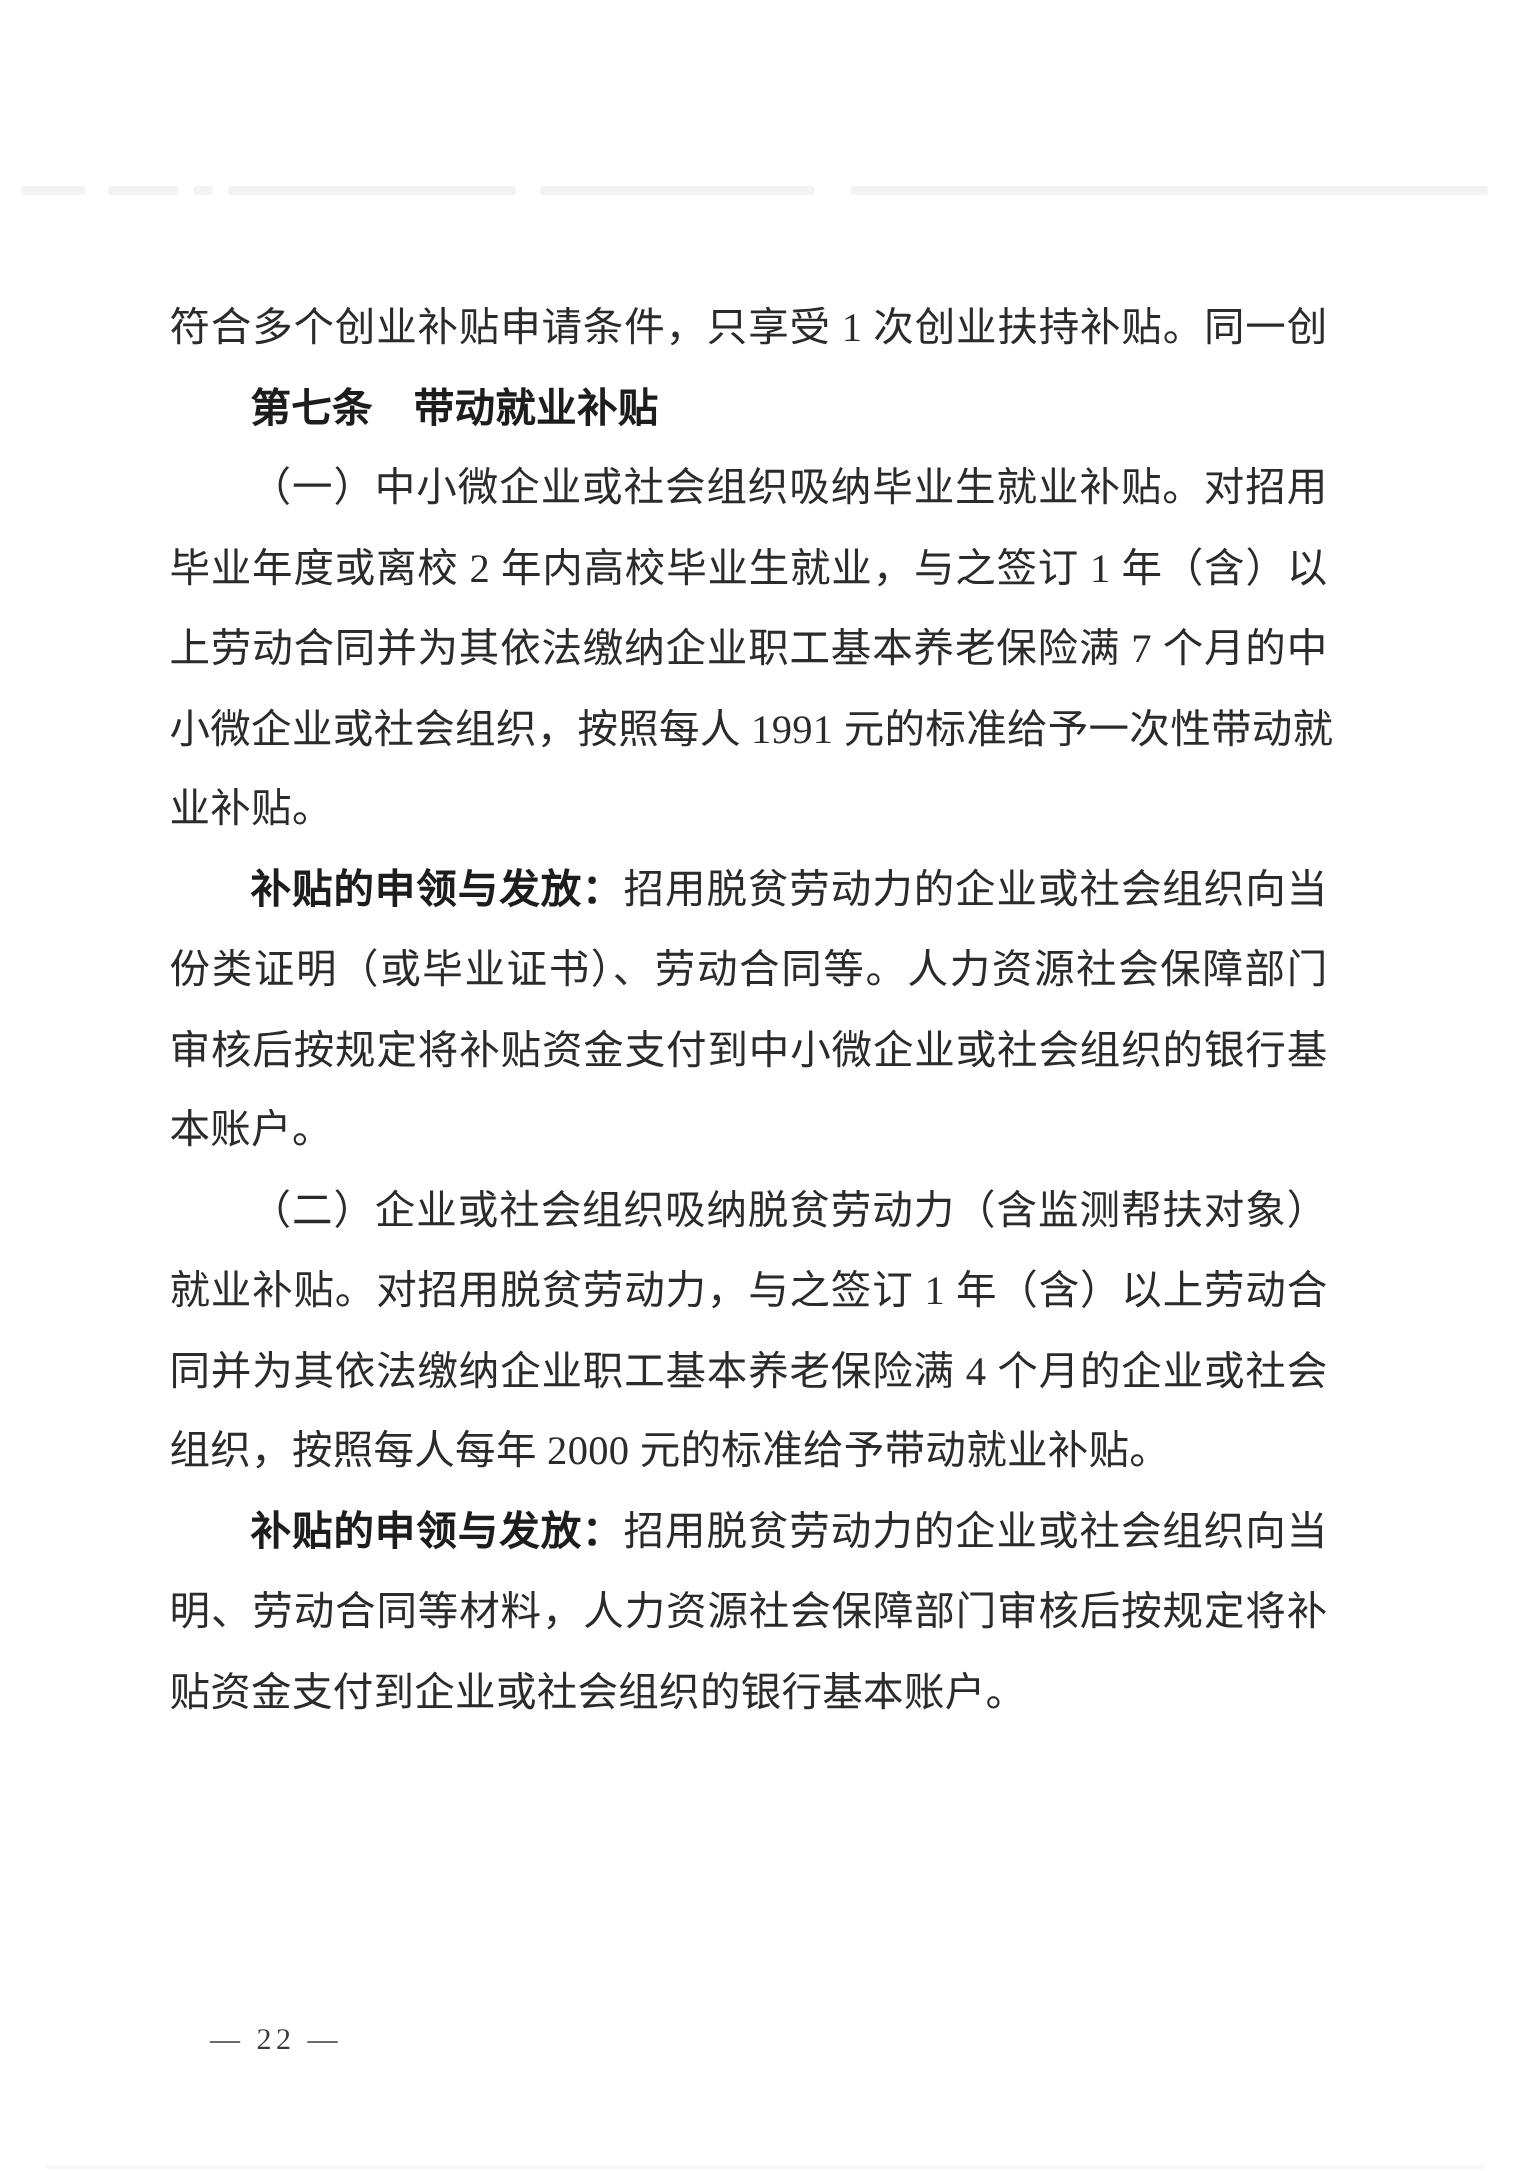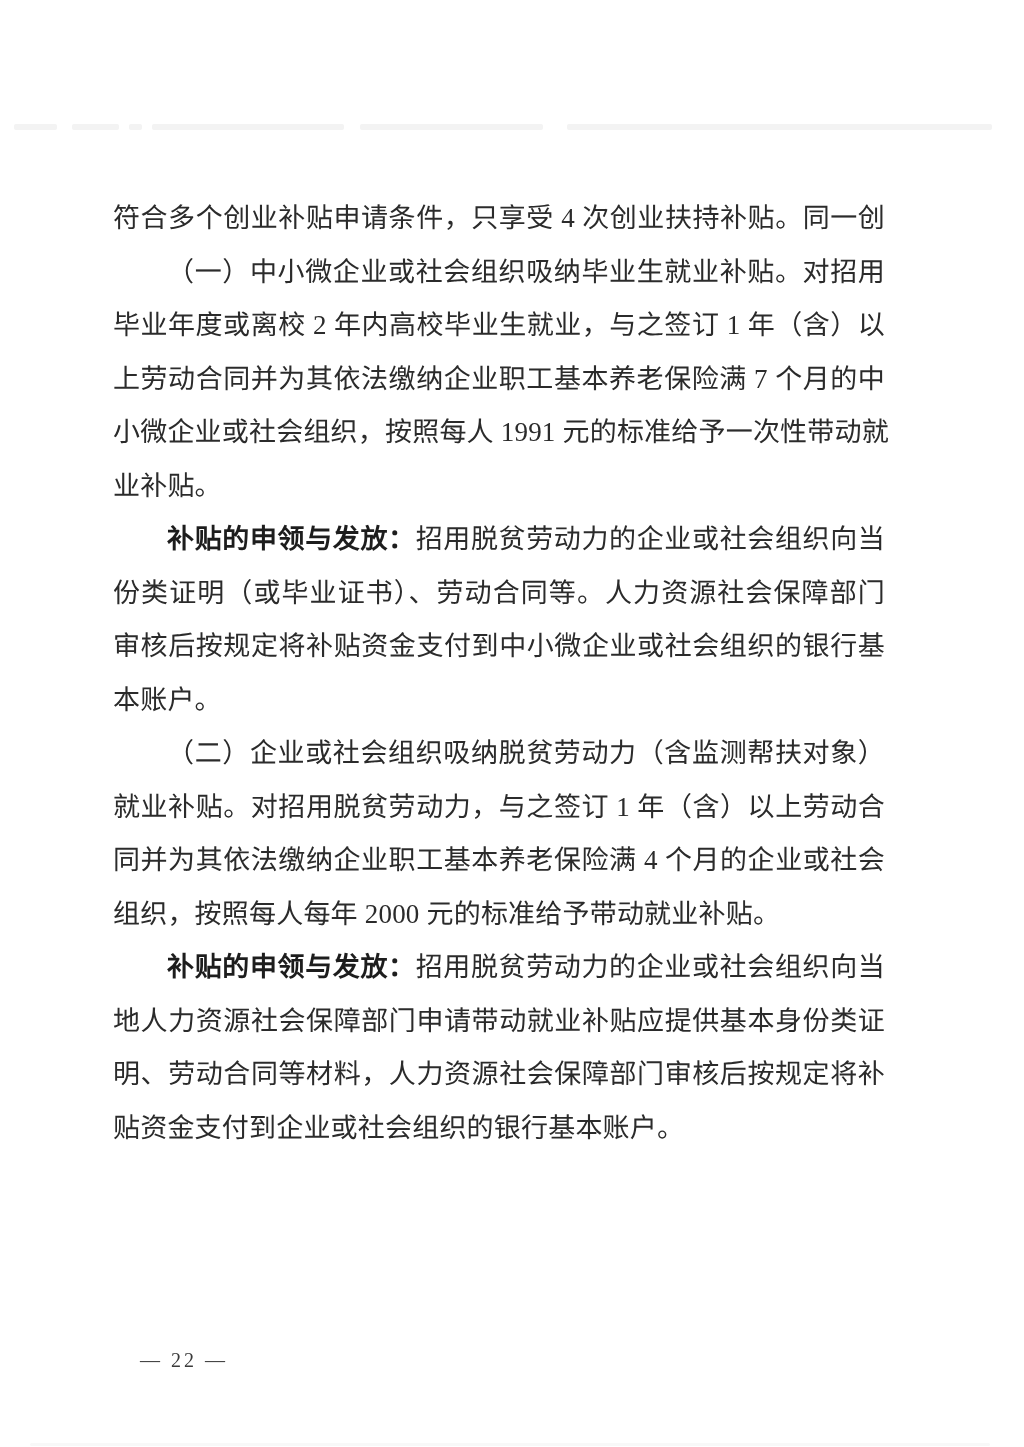--- a/index.html
+++ b/index.html
@@ -74,35 +74,35 @@
 
   <div class="artifact" style="left:14px;  top:124px; width:43px;"></div>
   <div class="artifact" style="left:72px;  top:124px; width:47px;"></div>
   <div class="artifact" style="left:129px; top:124px; width:13px;"></div>
   <div class="artifact" style="left:152px; top:124px; width:192px;"></div>
   <div class="artifact" style="left:360px; top:124px; width:183px;"></div>
   <div class="artifact" style="left:567px; top:124px; width:425px;"></div>
   <div class="artifact bottom" style="left:30px; top:1443px; width:960px;"></div>
 
   <div class="text-block">
-      <div class="line"><span class="normal">符合多个创业补贴申请条件，只享受 4 次创业扶持补贴。同一创</span></div>
+      <div class="line"><span class="normal">符合多个创业补贴申请条件，只享受 1 次创业扶持补贴。同一创</span></div>
+      <div class="line indent end heading"><span class="bold">第七条　带动就业补贴</span></div>
       <div class="line indent"><span class="normal">（一）中小微企业或社会组织吸纳毕业生就业补贴。对招用</span></div>
       <div class="line"><span class="normal">毕业年度或离校 2 年内高校毕业生就业，与之签订 1 年（含）以</span></div>
       <div class="line"><span class="normal">上劳动合同并为其依法缴纳企业职工基本养老保险满 7 个月的中</span></div>
       <div class="line"><span class="normal">小微企业或社会组织，按照每人 1991 元的标准给予一次性带动就</span></div>
       <div class="line end"><span class="normal">业补贴。</span></div>
       <div class="line indent"><span class="bold">补贴的申领与发放：</span><span class="normal">招用脱贫劳动力的企业或社会组织向当</span></div>
       <div class="line"><span class="normal">份类证明（或毕业证书）、劳动合同等。人力资源社会保障部门</span></div>
       <div class="line"><span class="normal">审核后按规定将补贴资金支付到中小微企业或社会组织的银行基</span></div>
       <div class="line end"><span class="normal">本账户。</span></div>
       <div class="line indent"><span class="normal">（二）企业或社会组织吸纳脱贫劳动力（含监测帮扶对象）</span></div>
       <div class="line"><span class="normal">就业补贴。对招用脱贫劳动力，与之签订 1 年（含）以上劳动合</span></div>
       <div class="line"><span class="normal">同并为其依法缴纳企业职工基本养老保险满 4 个月的企业或社会</span></div>
       <div class="line end"><span class="normal">组织，按照每人每年 2000 元的标准给予带动就业补贴。</span></div>
       <div class="line indent"><span class="bold">补贴的申领与发放：</span><span class="normal">招用脱贫劳动力的企业或社会组织向当</span></div>
-      <div class="line"><span class="normal">地人力资源社会保障部门申请带动就业补贴应提供基本身份类证</span></div>
       <div class="line"><span class="normal">明、劳动合同等材料，人力资源社会保障部门审核后按规定将补</span></div>
       <div class="line end"><span class="normal">贴资金支付到企业或社会组织的银行基本账户。</span></div>
     </div>
 
   <div class="page-number">— 22 —</div>
 
 </div>
 
 </body></html>

